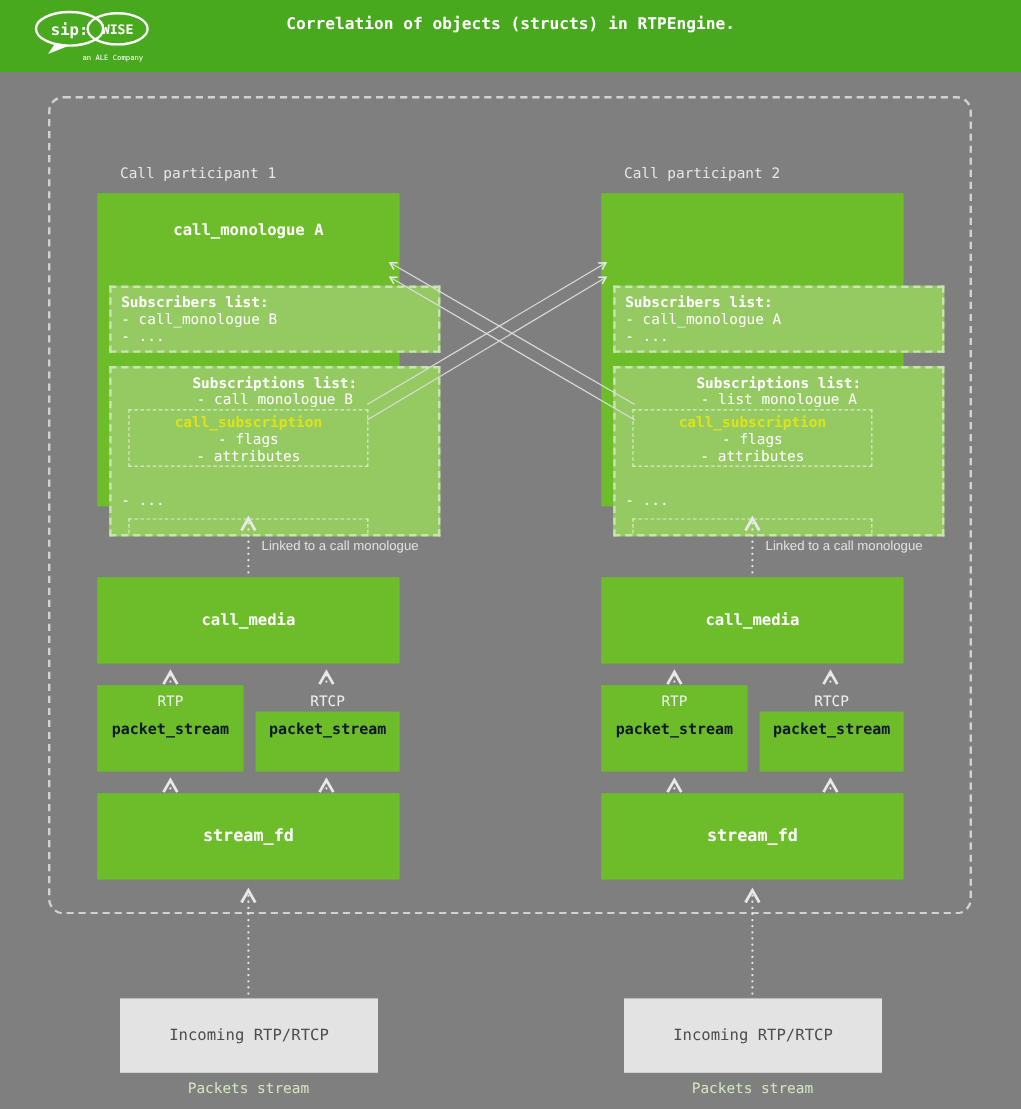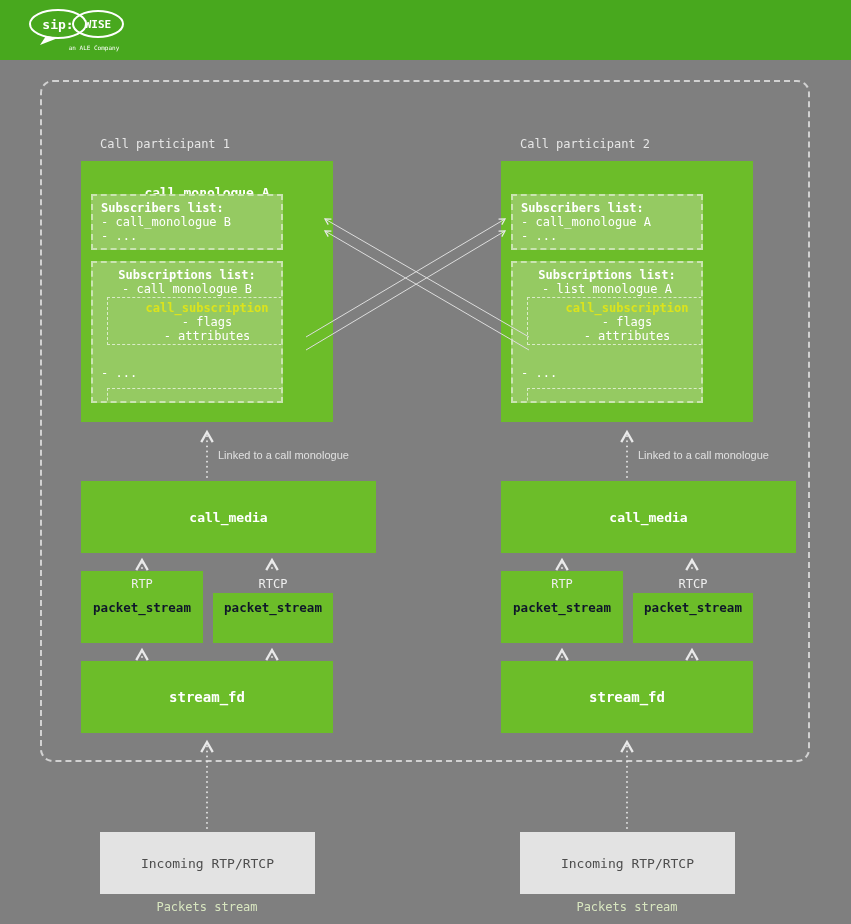--- a/index.html
+++ b/index.html
@@ -37,23 +37,23 @@
   .participant-label{
     position:absolute; left:calc(100px + var(--dx)); top:137px;
     color:var(--label_light); font-size:12px;
   }
   .monologue{
     position:absolute; left:calc(81px + var(--dx)); top:161px; width:252px; height:261px;
     background:var(--box);
   }
   .mono-title{ text-align:center; margin-top:24px; color:#fff; font-weight:bold; font-size:13px; }
   .subbox{
-    position:absolute; left:10px; width:192px;
+    position:absolute; left:10px; width:276px;
     background:var(--subbox); border:2px dashed rgba(255,255,255,0.5);
-    padding:5px 8px; color:#fff; font-size:12px; line-height:14px;
+    padding:5px 8px; color:#fff; font-size:12px; line-height:14px;margin-top:44px;
   }
   .subscribers{ top:33px; height:56px; }
   .subscriptions{ top:100px; height:142px; overflow:hidden;text-align:center; }
   .subbox-title{ font-weight:bold; }
   .subscription-inner{
     position:absolute; left:14px; top:34px; width:200px; height:48px;
     border:1px dashed rgba(255,255,255,0.65); padding:3px 8px;
     font-size:12px; line-height:14px; color:#fff;
   }
   .subscription-title{ color:var(--accent_text); font-weight:bold; }
@@ -63,21 +63,21 @@
     border:1px dashed rgba(255,255,255,0.65);
   }
 
   .linked-note{
     position:absolute; left:calc(218px + var(--dx)); top:449px;
     color:#e0e0e0; font-size:11px;
     font-family:"Liberation Sans","DejaVu Sans",sans-serif;
   }
 
   .media-box{
-    position:absolute; left:calc(81px + var(--dx)); top:481px; width:295px; height:72px;
+    position:absolute; left:calc(81px + var(--dx)); top:481px; width:252px; height:72px;
     background:var(--box); display:flex; align-items:center; justify-content:center;
     color:#fff; font-weight:bold; font-size:13px;
   }
 
   .pkt{ position:absolute; top:571px; width:122px; height:72px; }
   .pkt-a{ left:calc(81px + var(--dx));border-radius:25px; }
   .pkt-b{ left:calc(213px + var(--dx)); width:120px; }
   .pkt-fill{ position:absolute; left:0; right:0; bottom:0; background:var(--box); }
   .pkt-fill.full{ top:0; }
   .pkt-fill.partial{ top:22px; }
@@ -116,20 +116,21 @@
   <div class="header">
     <svg class="logo" viewBox="0 0 100 46">
       <ellipse cx="30" cy="17" rx="28" ry="14" fill="none" stroke="#ffffff" stroke-width="2"></ellipse>
       <ellipse cx="70" cy="17" rx="25" ry="13" fill="none" stroke="#ffffff" stroke-width="2"></ellipse>
       <polygon points="18,29 12,38 30,31" fill="#ffffff"></polygon>
       <text x="30" y="22" text-anchor="middle" font-size="13" font-weight="bold" fill="#ffffff">sip:</text>
       <text x="70" y="21" text-anchor="middle" font-size="11" font-weight="bold" fill="#ffffff">WISE</text>
       <text x="66" y="43" text-anchor="middle" font-size="6" fill="#ffffff">an ALE Company</text>
     </svg>
     <div class="header-title">
+      <div>Correlation of objects (structs) in RTPEngine.</div>
     </div>
   </div>
 
   <div class="diagram-frame"></div>
 
   <div class="col col0">
     <div class="participant-label">Call participant 1</div>
     <div class="monologue">
       <div class="mono-title">call_monologue A</div>
       <div class="subbox subscribers">

